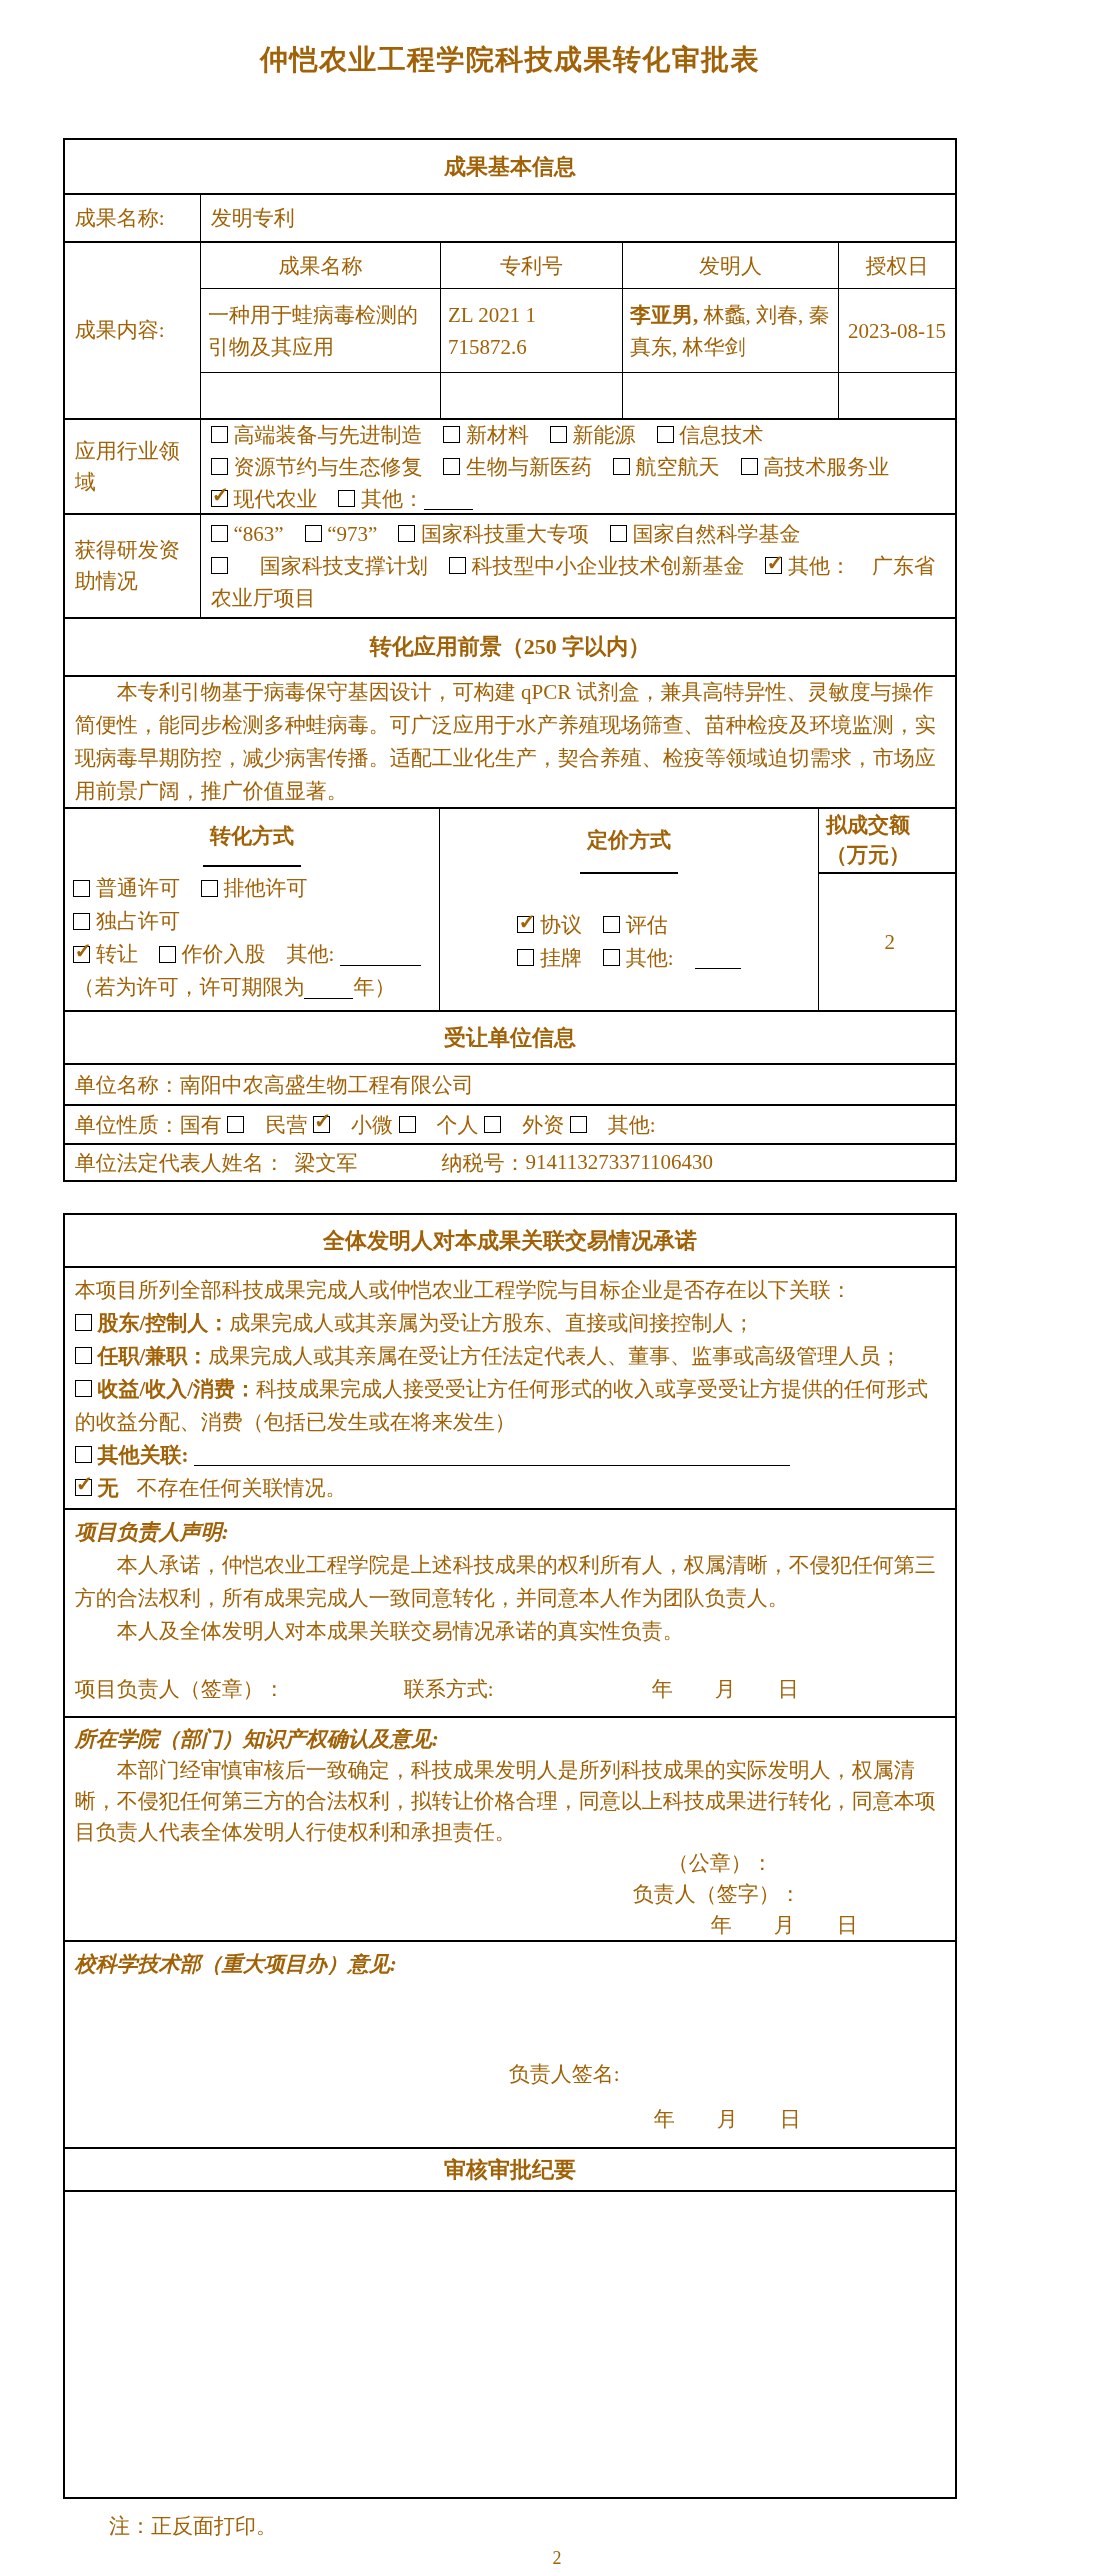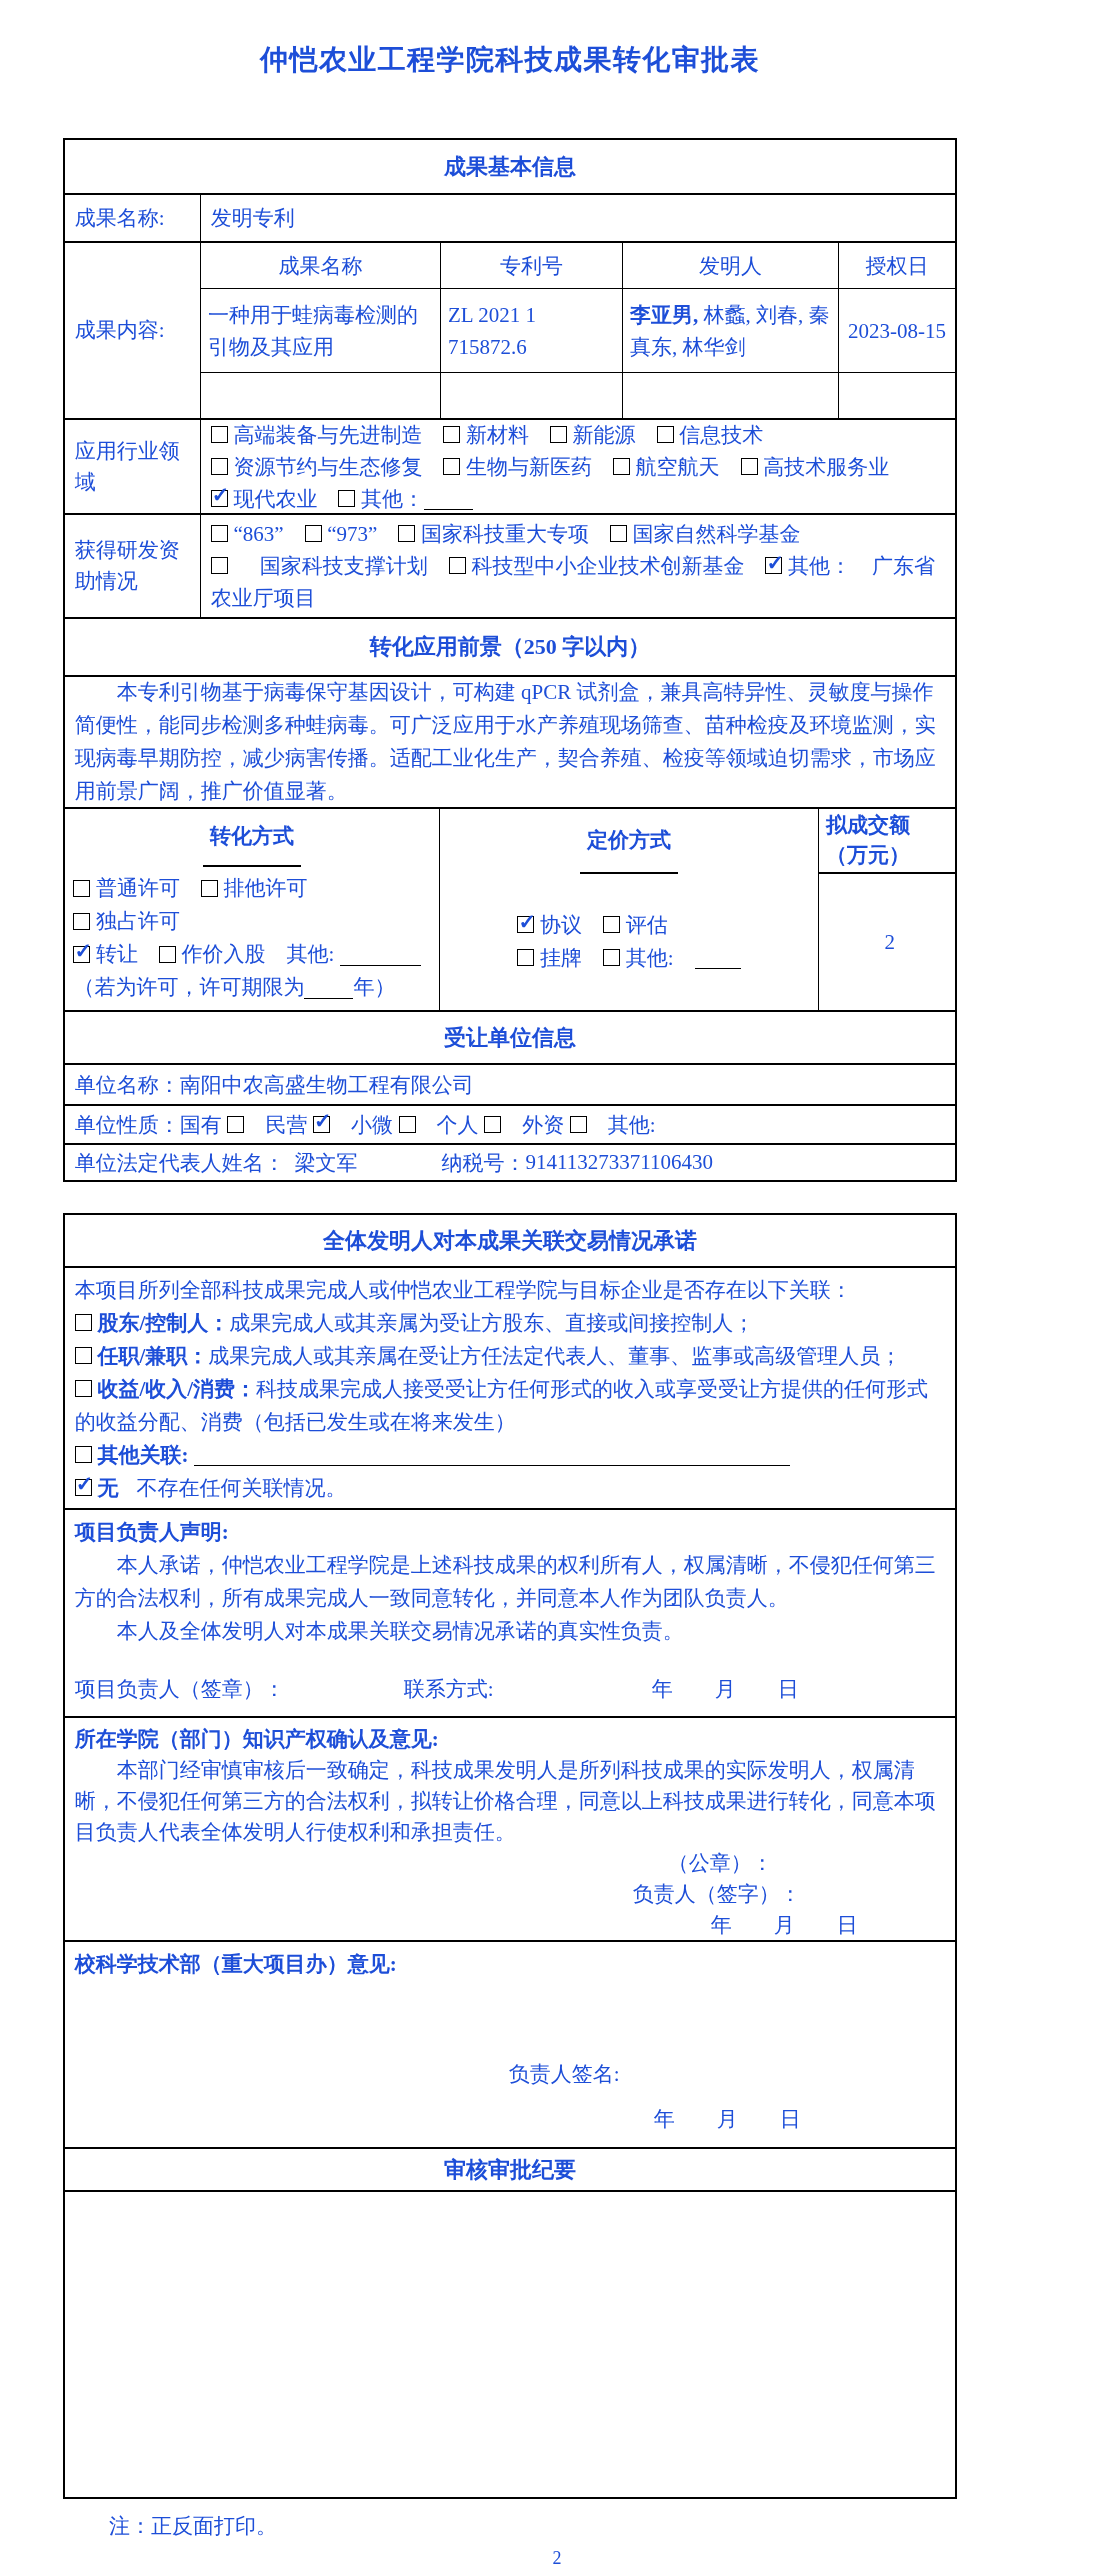--- a/index.html
+++ b/index.html
@@ -1,16 +1,16 @@
 <!DOCTYPE html>
 <html style="font-size:11.2px"><head>
 <meta charset="utf-8">
 <style>
   html,body{margin:0;padding:0;background:#fff;}
-  .page{position:relative;width:1114px;height:2576px;background:#fff;color:#1d4ed8;
+  .page{position:relative;width:1114px;height:2576px;background:#fff;color:#a16207;
         font-family:"Liberation Serif","DejaVu Serif",serif;font-size:21px;overflow:hidden;}
   .doc-title{margin:41px 0 0 63px;width:894px;text-align:center;
              font-size:28px;font-weight:bold;letter-spacing:1.4px;}
   .tbl{margin-left:63px;width:894px;border:2.8px solid #000;box-sizing:border-box;background:#fff;}
   .tbl1{margin-top:59px;}
   .tbl2{margin-top:31px;}
   .band{display:flex;border-top:2.1px solid #000;box-sizing:border-box;align-items:stretch;}
   .band.first{border-top:none;}
   .band-h{align-items:center;justify-content:center;font-weight:bold;font-size:22px;}
   .label-col{width:136px;flex:0 0 136px;border-right:1.4px solid #000;box-sizing:border-box;
@@ -39,21 +39,21 @@
   .price-head{height:65px;border-bottom:2.1px solid #000;display:flex;align-items:center;
               justify-content:center;font-weight:bold;box-sizing:border-box;padding:2.8px 7px;
               text-align:left;line-height:29.5px;}
   .price-body{flex:1 1 auto;display:flex;flex-direction:column;padding:5.6px 8.4px;
               line-height:33px;box-sizing:border-box;}
   .price-body.centered{justify-content:center;}
   
   .section{display:block;padding:5.6px 9.8px;line-height:33px;box-sizing:border-box;position:relative;}
   .sec-flex{display:flex;flex-direction:column;}
   .para-indent{text-indent:42px;}
-  .bold{font-weight:bold;}
+  .bold{font-weight:bold;font-style:italic;}
   .cb{width:17px;height:17px;border:1.4px solid #000;display:inline-block;box-sizing:border-box;
       vertical-align:-1.4px;margin-right:5.6px;position:relative;background:#fff;}
   .cb.checked::after{content:"\2713";position:absolute;left:0px;top:-5.6px;font-size:21px;
       font-weight:bold;line-height:21px;}
   .cb.gap{margin-right:32px;}
   .opt{margin-right:21px;white-space:nowrap;}
   .opt.after .cb{margin:0 0 0 5.6px;}
   .opts{display:inline;}
   .blank{display:inline-block;border-bottom:1.4px solid #000;height:21px;vertical-align:-4.2px;}
   .w70{width:49px;} .w110{width:81px;} .w60{width:46px;} .w850{width:596px;}

